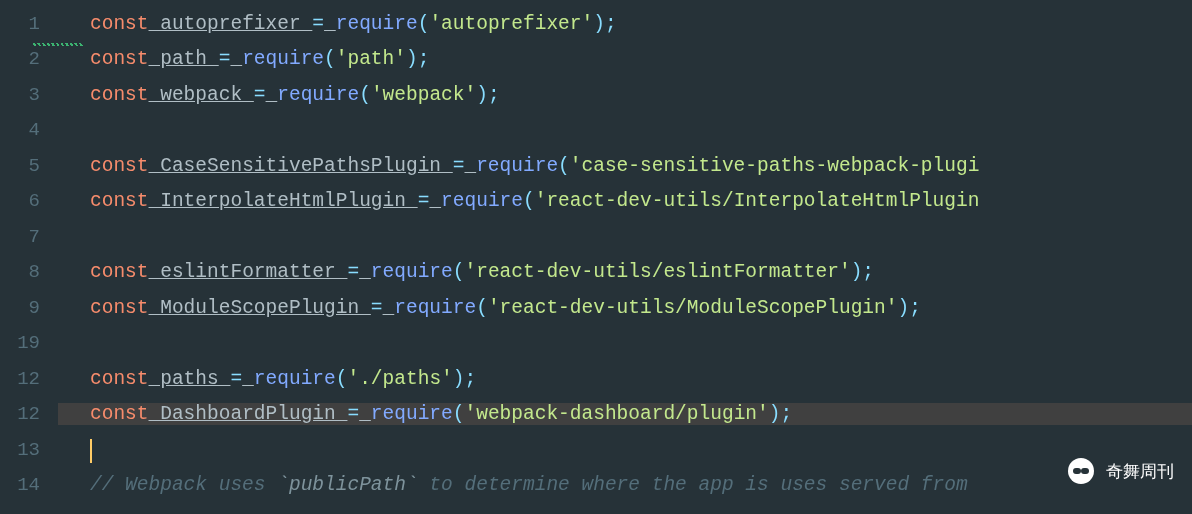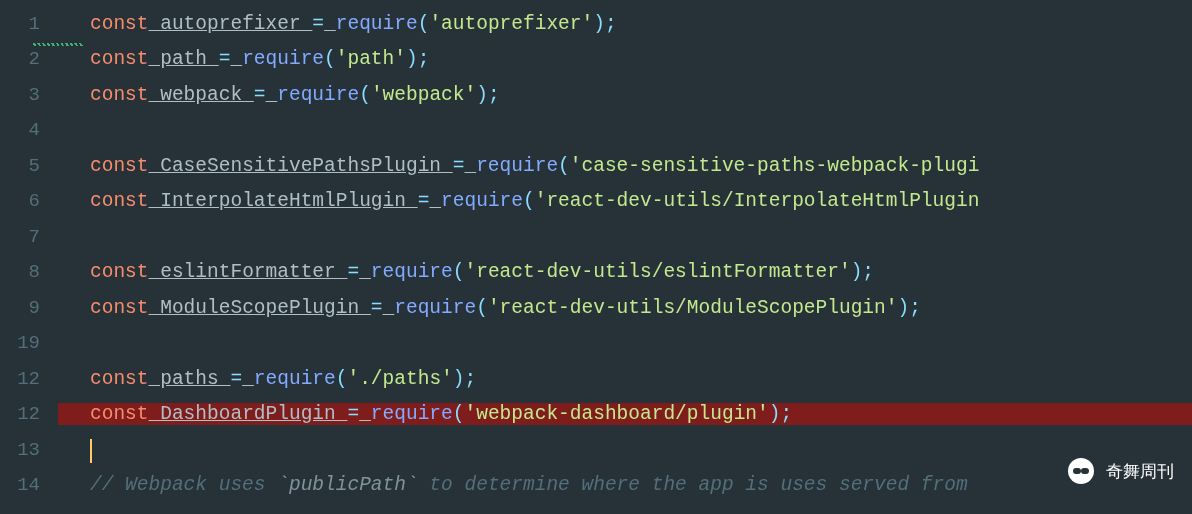--- a/index.html
+++ b/index.html
@@ -62,21 +62,21 @@
     width: 52px;
     height: 3px;
     background: repeating-linear-gradient(
       60deg,
       transparent 0 2px,
       #3cb371 2px 4px
     );
     pointer-events: none;
   }
   .highlight-line .code {
-    background: #7f1d1d;
+    background: #404040;
   }
   .watermark {
     position: absolute;
     right: 18px;
     bottom: 30px;
     display: flex;
     align-items: center;
     gap: 12px;
     color: #ffffff;
     font-family: -apple-system, BlinkMacSystemFont, "Segoe UI", sans-serif;

